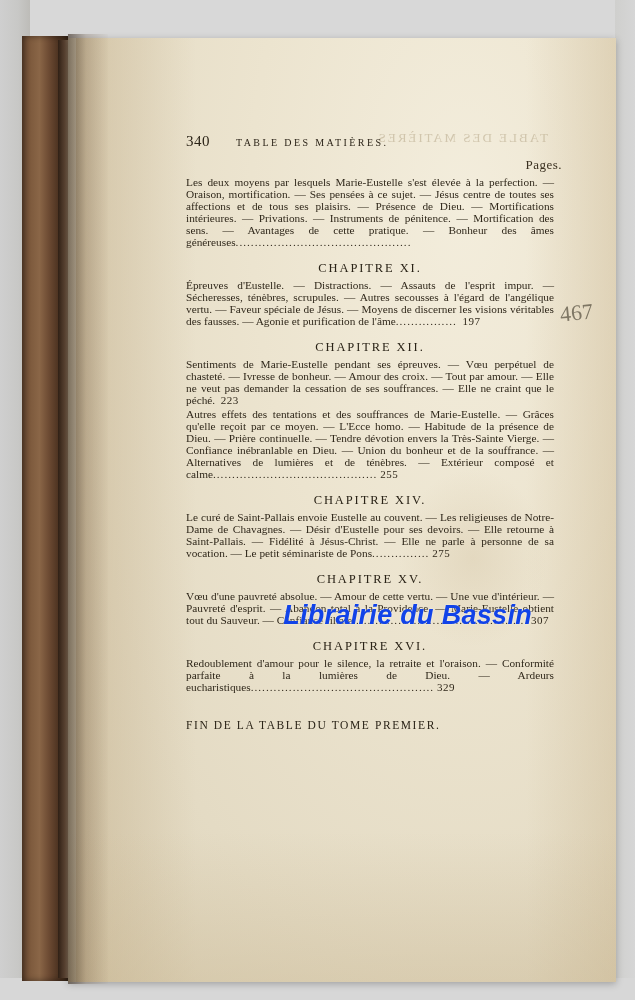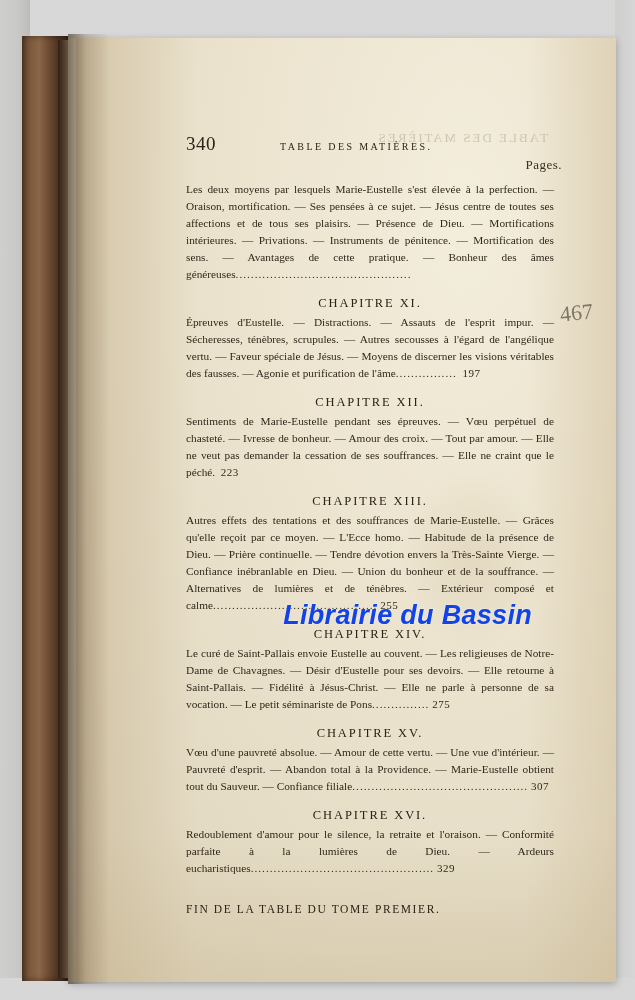--- a/index.html
+++ b/index.html
@@ -113,24 +113,24 @@
     width: 368px;
     color: #2a2317;
   }
 
   .header-row {
     display: flex;
     align-items: baseline;
     margin-bottom: 26px;
   }
   .folio {
-    font-size: 19px;
+    font-size: 15px;
     letter-spacing: 0.5px;
     color: #2c2418;
-    margin-right: 64px;
+    margin-right: 26px;
   }
   .running-head {
     font-size: 10px;
     letter-spacing: 2.4px;
     color: #2c2418;
   }
 
   
   .ghost {
     position: absolute;
@@ -154,21 +154,21 @@
   .chapter-title {
     text-align: center;
     font-size: 12.5px;
     letter-spacing: 1.9px;
     margin: 13px 0 3px 0;
     color: #2a2317;
   }
 
   .entry {
     font-size: 11.3px;
-    line-height: 17px;
+    line-height: 12px;
     text-align: justify;
     color: #30281b;
     position: relative;
     margin-bottom: 2px;
   }
   .dots {
     letter-spacing: 1px;
   }
   .pg {
     font-size: 11px;
@@ -248,21 +248,20 @@
       <div class="chapter-title">CHAPITRE XI.</div>
       <div class="entry">
         <span>Épreuves d'Eustelle. — Distractions. — Assauts de l'esprit impur. — Sécheresses, ténèbres, scrupules. — Autres secousses à l'égard de l'angélique vertu. — Faveur spéciale de Jésus. — Moyens de discerner les visions véritables des fausses. — Agonie et purification de l'âme</span><span class="dots">................</span>&nbsp;&nbsp;<span class="pg">197</span>
       </div>
 
       <div class="chapter-title">CHAPITRE XII.</div>
       <div class="entry">
         <span>Sentiments de Marie-Eustelle pendant ses épreuves. — Vœu perpétuel de chasteté. — Ivresse de bonheur. — Amour des croix. — Tout par amour. — Elle ne veut pas demander la cessation de ses souffrances. — Elle ne craint que le péché.</span><span class="dots"></span>&nbsp;&nbsp;<span class="pg">223</span>
       </div>
 
-      <div class="chapter-title">CHAPITRE XIII.</div>
       <div class="entry">
         <span>Autres effets des tentations et des souffrances de Marie-Eustelle. — Grâces qu'elle reçoit par ce moyen. — L'Ecce homo. — Habitude de la présence de Dieu. — Prière continuelle. — Tendre dévotion envers la Très-Sainte Vierge. — Confiance inébranlable en Dieu. — Union du bonheur et de la souffrance. — Alternatives de lumières et de ténèbres. — Extérieur composé et calme</span><span class="dots">...........................................</span>&nbsp;<span class="pg">255</span>
       </div>
 
       <div class="chapter-title">CHAPITRE XIV.</div>
       <div class="entry">
         <span>Le curé de Saint-Pallais envoie Eustelle au couvent. — Les religieuses de Notre-Dame de Chavagnes. — Désir d'Eustelle pour ses devoirs. — Elle retourne à Saint-Pallais. — Fidélité à Jésus-Christ. — Elle ne parle à personne de sa vocation. — Le petit séminariste de Pons</span><span class="dots">...............</span>&nbsp;<span class="pg">275</span>
       </div>
 
       <div class="chapter-title">CHAPITRE XV.</div>

